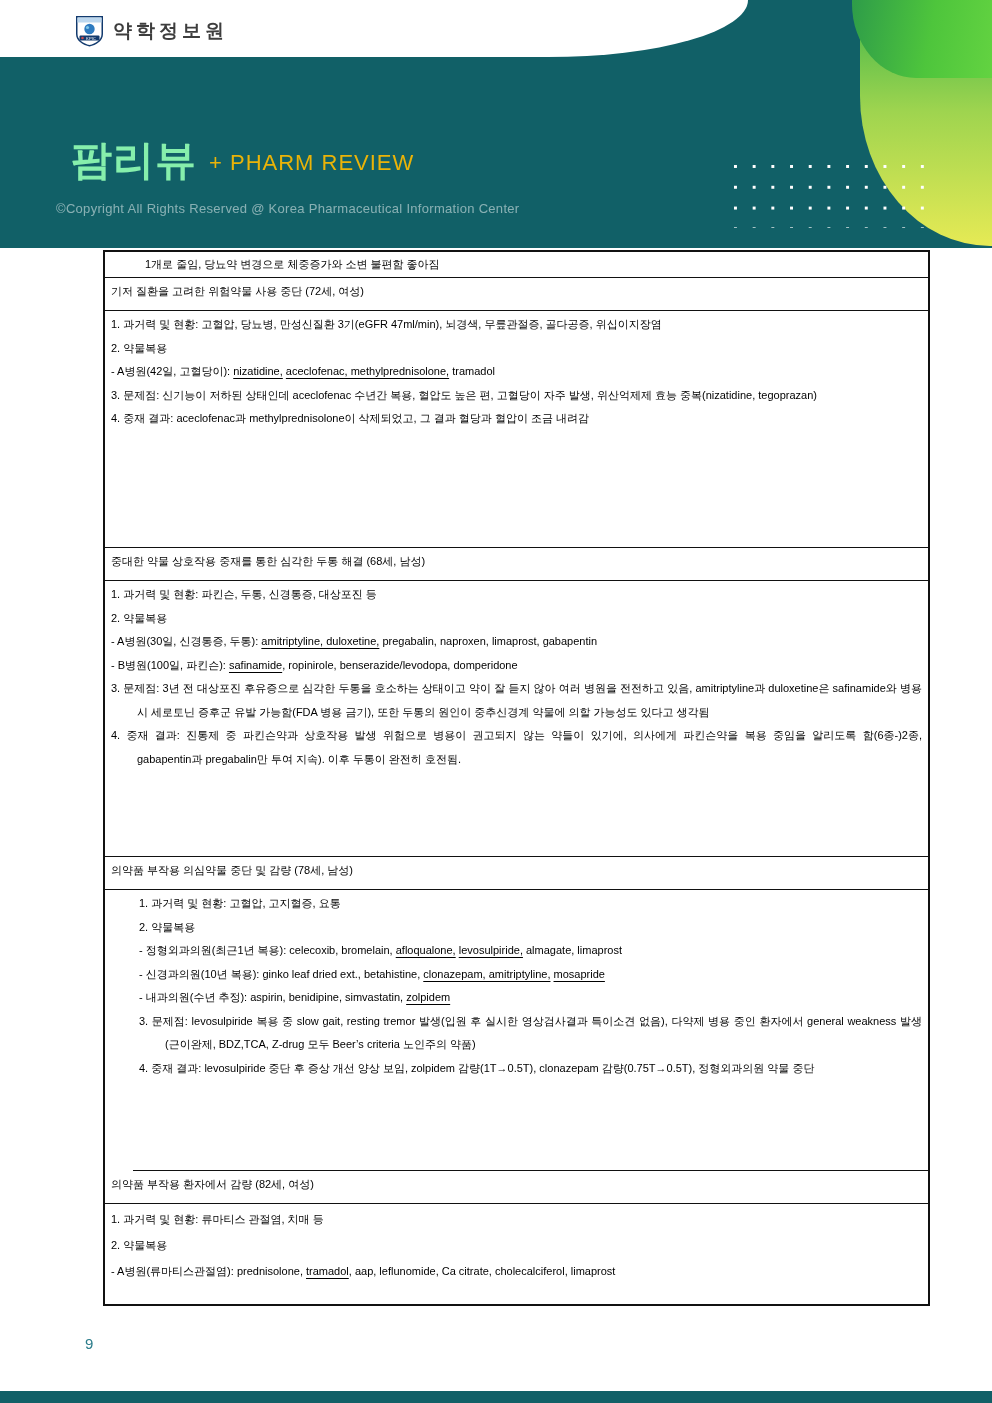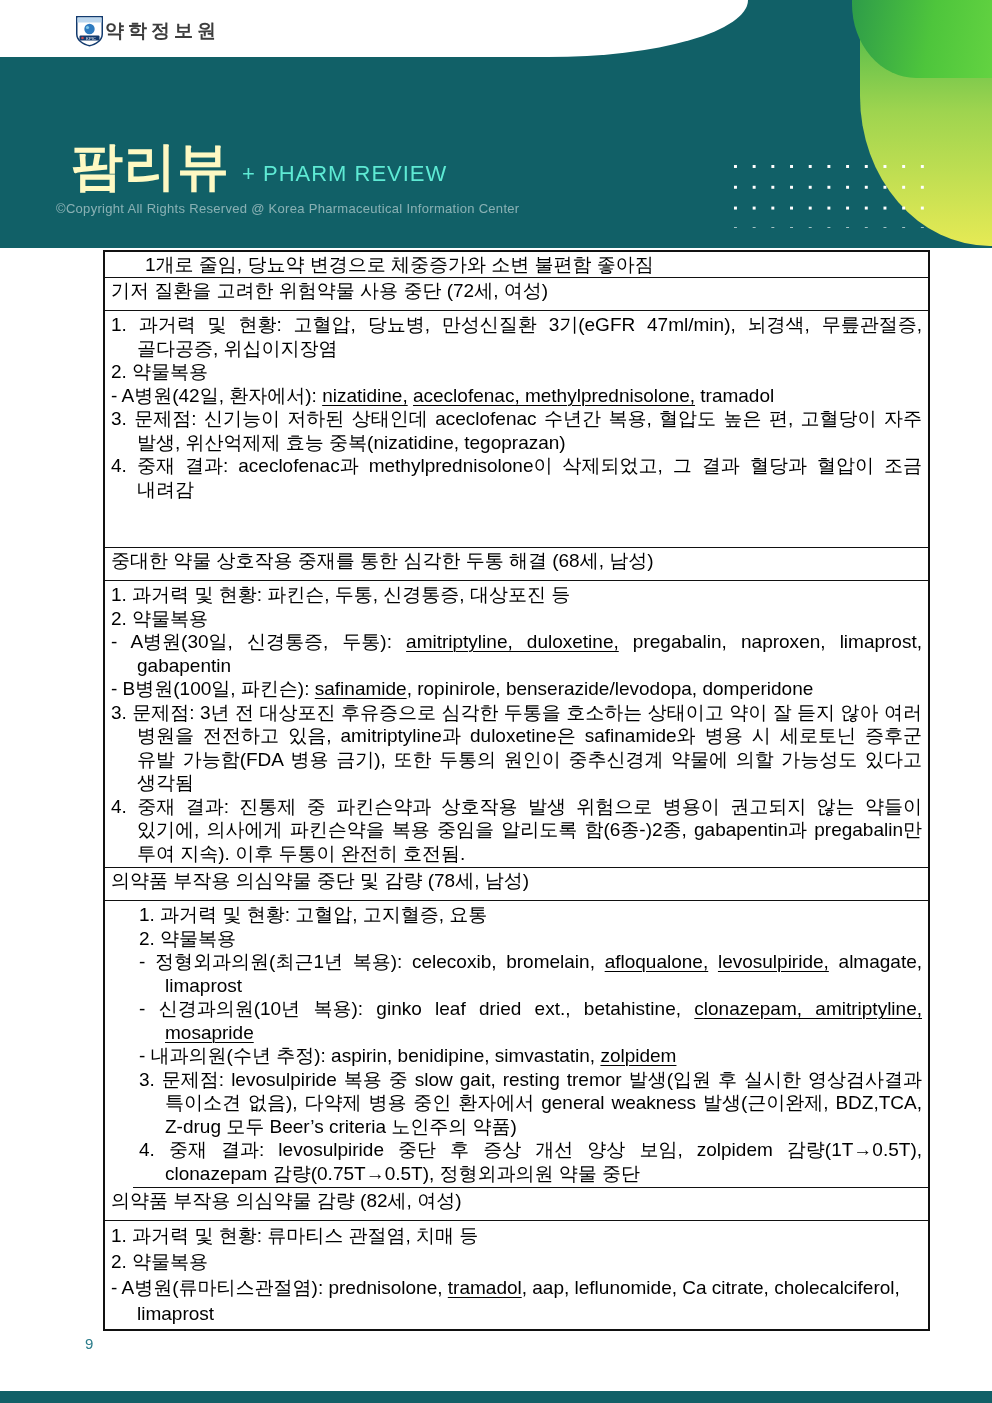--- a/index.html
+++ b/index.html
@@ -12,31 +12,31 @@
              border-bottom-right-radius:200px 57px;}
   .blob-yellow{position:absolute;right:0;top:0;width:132px;height:246px;
                border-bottom-left-radius:130px 150px;
                background:linear-gradient(180deg,#3eb549 0%,#9ed44f 45%,#e6ea55 100%);}
   .blob-green{position:absolute;right:0;top:0;width:140px;height:78px;
               border-bottom-left-radius:64px 74px;
               background:linear-gradient(100deg,#2e9c49 0%,#4ec53c 55%,#63d341 100%);}
   .dots{position:absolute;left:733px;top:164px;width:206px;height:64px;
         background-image:radial-gradient(circle at 2.5px 2.5px,#ffffff 1.5px,rgba(255,255,255,0) 1.8px);
         background-size:18.7px 20.8px;}
-  .logo-row{position:absolute;left:75px;top:15px;display:flex;align-items:center;gap:1px;}
+  .logo-row{position:absolute;left:75px;top:15px;display:flex;align-items:center;gap:9px;}
   .logo-emblem{width:29px;height:32px;display:block;}
   .org-name{font-size:19px;font-weight:700;color:#3d3d3d;letter-spacing:4px;}
   .brand{position:absolute;left:71px;top:140px;display:flex;align-items:flex-end;}
-  .brand-kr{font-size:52px;font-weight:700;color:#fef9c3;line-height:1.0;letter-spacing:1px;}
-  .brand-en{font-size:22px;font-weight:400;color:#5eead4;margin-left:12px;margin-bottom:5px;letter-spacing:1px;}
+  .brand-kr{font-size:41px;font-weight:700;color:#86efac;line-height:1.0;letter-spacing:1px;}
+  .brand-en{font-size:22px;font-weight:400;color:#eab308;margin-left:12px;margin-bottom:5px;letter-spacing:1px;}
   .copyright{position:absolute;left:56px;top:201px;font-size:13px;color:rgba(255,255,255,0.5);letter-spacing:0.3px;}
 
   
   .doc-table{position:absolute;left:103px;top:250px;width:827px;border:2px solid #111;background:#fff;box-sizing:border-box;}
-  .trow{border-bottom:1.5px solid #111;padding:2px 6px;font-size:19px;line-height:23.5px;box-sizing:border-box;word-break:keep-all;}
+  .trow{border-bottom:1.5px solid #111;padding:2px 6px;font-size:11px;line-height:23.5px;box-sizing:border-box;word-break:keep-all;}
   .trow:last-child{border-bottom:none;}
   .trow.plain{line-height:21px;padding-top:2px;padding-bottom:2px;}
   .trow.plain .titem{padding-left:34px;}
   .trow.header{line-height:22px;padding-top:2px;padding-bottom:8px;}
   .trow.body .titem{padding-left:26px;text-indent:-26px;text-align:justify;}
   .trow.body.nojust .titem{text-align:left;}
   .titem u{text-decoration-thickness:1.3px;text-underline-offset:3px;}
 
   
   .page-number{position:absolute;left:85px;top:1335px;font-size:15px;color:#2a7c8a;}
@@ -76,21 +76,21 @@
   <div class="doc-table" id="doc-table">
       <div class="trow plain">
         <div class="titem"><span>1개로 줄임, 당뇨약 변경으로 체중증가와 소변 불편함 좋아짐</span></div>
       </div>
       <div class="trow header">
         <div class="titem"><span>기저 질환을 고려한 위험약물 사용 중단 (72세, 여성)</span></div>
       </div>
       <div class="trow body" style="min-height: 237px;">
         <div class="titem"><span>1. 과거력 및 현황: 고혈압, 당뇨병, 만성신질환 3기(eGFR 47ml/min), 뇌경색, 무릎관절증, 골다공증, 위십이지장염</span></div>
         <div class="titem"><span>2. 약물복용</span></div>
-        <div class="titem"><span>- A병원(42일, 환자에서): </span><u>nizatidine,</u><span> </span><u>aceclofenac, methylprednisolone,</u><span> tramadol</span></div>
+        <div class="titem"><span>- A병원(42일, 고혈당이): </span><u>nizatidine,</u><span> </span><u>aceclofenac, methylprednisolone,</u><span> tramadol</span></div>
         <div class="titem"><span>3. 문제점: 신기능이 저하된 상태인데 aceclofenac 수년간 복용, 혈압도 높은 편, 고혈당이 자주 발생, 위산억제제 효능 중복(nizatidine, tegoprazan)</span></div>
         <div class="titem"><span>4. 중재 결과: aceclofenac과 methylprednisolone이 삭제되었고, 그 결과 혈당과 혈압이 조금 내려감</span></div>
       </div>
       <div class="trow header">
         <div class="titem"><span>중대한 약물 상호작용 중재를 통한 심각한 두통 해결 (68세, 남성)</span></div>
       </div>
       <div class="trow body" style="min-height: 276px;">
         <div class="titem"><span>1. 과거력 및 현황: 파킨슨, 두통, 신경통증, 대상포진 등</span></div>
         <div class="titem"><span>2. 약물복용</span></div>
         <div class="titem"><span>- A병원(30일, 신경통증, 두통): </span><u>amitriptyline, duloxetine,</u><span> pregabalin, naproxen, limaprost, gabapentin</span></div>
@@ -104,21 +104,21 @@
       <div class="trow body" style="min-height: 281px; margin-left: 28px;">
         <div class="titem"><span>1. 과거력 및 현황: 고혈압, 고지혈증, 요통</span></div>
         <div class="titem"><span>2. 약물복용</span></div>
         <div class="titem"><span>- 정형외과의원(최근1년 복용): celecoxib, bromelain, </span><u>afloqualone,</u><span> </span><u>levosulpiride,</u><span> almagate, limaprost</span></div>
         <div class="titem"><span>- 신경과의원(10년 복용): ginko leaf dried ext., betahistine, </span><u>clonazepam, amitriptyline,</u><span> </span><u>mosapride </u></div>
         <div class="titem"><span>- 내과의원(수년 추정): aspirin, benidipine, simvastatin, </span><u>zolpidem </u></div>
         <div class="titem"><span>3. 문제점: levosulpiride 복용 중 slow gait, resting tremor 발생(입원 후 실시한 영상검사결과 특이소견 없음), 다약제 병용 중인 환자에서 general weakness 발생(근이완제, BDZ,TCA, Z-drug 모두 Beer’s criteria 노인주의 약품)</span></div>
         <div class="titem"><span>4. 중재 결과: levosulpiride 중단 후 증상 개선 양상 보임, zolpidem 감량(1T→0.5T), clonazepam 감량(0.75T→0.5T), 정형외과의원 약물 중단</span></div>
       </div>
       <div class="trow header">
-        <div class="titem"><span>의약품 부작용 의심약물 감량 (82세, 여성)</span></div>
+        <div class="titem"><span>의약품 부작용 환자에서 감량 (82세, 여성)</span></div>
       </div>
       <div class="trow body nojust" style="min-height: 100px; line-height: 26px;">
         <div class="titem"><span>1. 과거력 및 현황: 류마티스 관절염, 치매 등</span></div>
         <div class="titem"><span>2. 약물복용</span></div>
         <div class="titem"><span>- A병원(류마티스관절염): prednisolone, </span><u>tramadol</u><span>, aap, leflunomide, Ca citrate, cholecalciferol, limaprost</span></div>
       </div>
     </div>
 
   <div class="page-number">9</div>
   <div class="footer-bar"></div>

